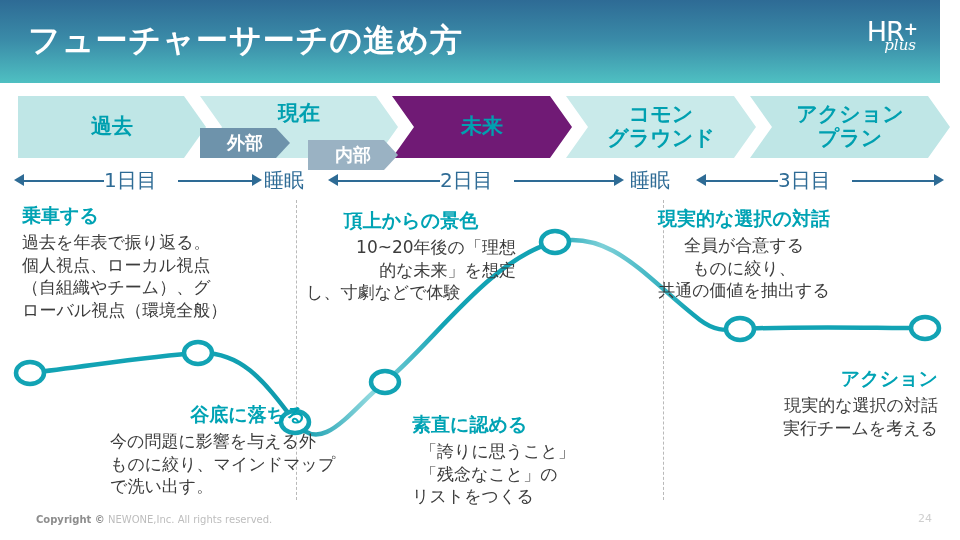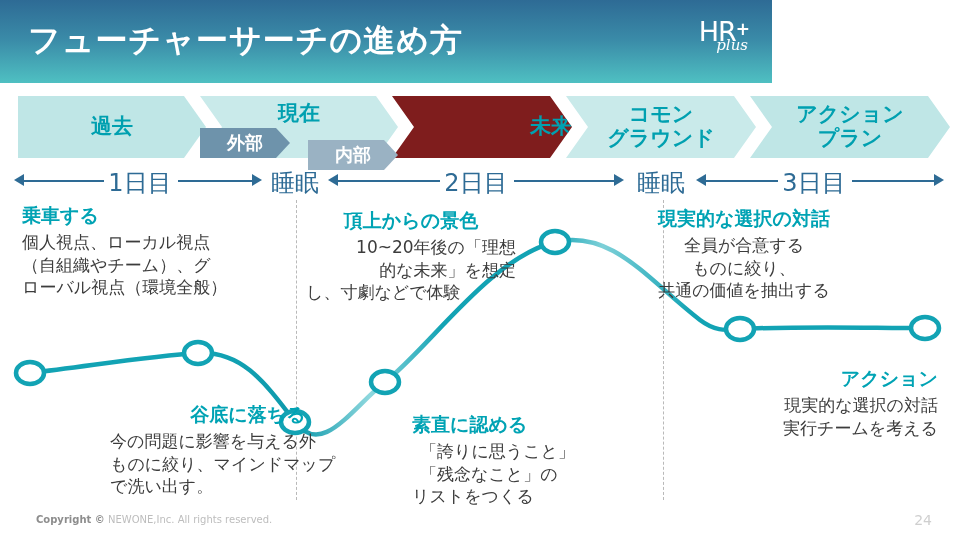--- a/index.html
+++ b/index.html
@@ -6,21 +6,21 @@
   body{
     width:960px;height:540px;overflow:hidden;
     background:#ffffff;
     font-family:"DejaVu Sans","Liberation Sans",sans-serif;
     position:relative;
   }
   #slide{position:relative;width:960px;height:540px;overflow:hidden;}
 
   
   .header{
-    position:absolute;left:0;top:0;width:772px;height:83px;
+    position:absolute;left:0;top:0;width:940px;height:83px;
     background:linear-gradient(180deg,#2e6b95 0%,#3a8ba8 48%,#4fc0c2 100%);
   }
   .header-title{
     position:absolute;left:28px;top:19px;
     font-size:32px;font-weight:bold;color:#ffffff;
     letter-spacing:1px;white-space:nowrap;
   }
   .logo{
     position:absolute;right:22px;top:18px;
     color:#ffffff;text-align:right;line-height:1;
@@ -40,40 +40,40 @@
     display:flex;align-items:center;justify-content:center;
     color:#00a0b0;font-weight:bold;font-size:21px;
     line-height:1.12;text-align:center;
     clip-path:polygon(0 0, calc(100% - 22px) 0, 100% 50%, calc(100% - 22px) 100%, 0 100%);
   }
   .chev.notch{
     clip-path:polygon(0 0, calc(100% - 22px) 0, 100% 50%, calc(100% - 22px) 100%, 0 100%, 22px 50%);
   }
   .chev.c1{left:14px;width:188px;}
   .chev.c2{left:196px;width:198px;background:#c9eaea;}
-  .chev.c3{left:388px;width:180px;background:#7f1d1d;justify-content:flex-end;}
+  .chev.c3{left:388px;width:180px;background:#701a75;}
   .chev.c4{left:562px;width:190px;background:#c9eaea;}
   .chev.c5{left:746px;width:200px;background:#bfe6e6;}
   .chev .lbl{display:block;}
 
   
   .sub{
     position:absolute;height:30px;
     display:flex;align-items:center;justify-content:center;
     color:#ffffff;font-weight:bold;font-size:18px;
     clip-path:polygon(0 0, calc(100% - 14px) 0, 100% 50%, calc(100% - 14px) 100%, 0 100%);
   }
   .sub.s1{left:200px;top:128px;width:90px;background:#6e93ab;}
   .sub.s2{left:308px;top:140px;width:90px;background:#9ab2c3;}
 
   
   .timeline{position:absolute;left:0;top:168px;width:960px;height:28px;color:#2e6b95;}
   .tl-label{
-    position:absolute;top:-1px;font-size:24px;color:#2e6b95;
-    white-space:nowrap;text-align:center;
+    position:absolute;top:-1px;font-size:20px;color:#2e6b95;
+    white-space:nowrap;text-align:left;
   }
   .tl-line{position:absolute;top:12px;height:2px;background:#2e6b95;}
   .tl-head{position:absolute;top:6px;width:0;height:0;
     border-top:6px solid transparent;border-bottom:6px solid transparent;}
   .tl-head.right{border-left:10px solid #2e6b95;}
   .tl-head.left{border-right:10px solid #2e6b95;}
 
   
   .vdash{
     position:absolute;top:200px;width:0;height:300px;
@@ -104,21 +104,21 @@
   .tb6 .hd{text-align:right;}
 
   
   .copyright{
     position:absolute;left:36px;top:514px;
     font-size:10px;color:#bdbdbd;white-space:nowrap;
   }
   .copyright b{color:#8d8d8d;font-weight:bold;}
   .pagenum{
     position:absolute;right:28px;top:512px;
-    font-size:14px;color:#cfcfcf;
+    font-size:11px;color:#cfcfcf;
   }
 </style>
 </head>
 <body>
 
 <div id="slide">
 
   <div class="header">
     <div class="header-title">フューチャーサーチの進め方</div>
     <div class="logo">
@@ -212,20 +212,21 @@
       <ellipse cx="385" cy="382" rx="14" ry="11" fill="#ffffff" stroke="#12a3b4" stroke-width="4.5"></ellipse>
       <ellipse cx="555" cy="242" rx="14" ry="11" fill="#ffffff" stroke="#12a3b4" stroke-width="4.5"></ellipse>
       <ellipse cx="740" cy="329" rx="14" ry="11" fill="#ffffff" stroke="#12a3b4" stroke-width="4.5"></ellipse>
       <ellipse cx="925" cy="328" rx="14" ry="11" fill="#ffffff" stroke="#12a3b4" stroke-width="4.5"></ellipse>
     </g>
   </svg>
 
   <div class="tb tb1">
     <div class="hd">乗車する</div>
     <div class="bd">
+      <div>過去を年表で振り返る。</div>
       <div>個人視点、ローカル視点</div>
       <div>（自組織やチーム）、グ</div>
       <div>ローバル視点（環境全般）</div>
     </div>
   </div>
 
   <div class="tb tb2">
     <div class="hd">頂上からの景色</div>
     <div class="bd">
       <div>10~20年後の「理想</div>

